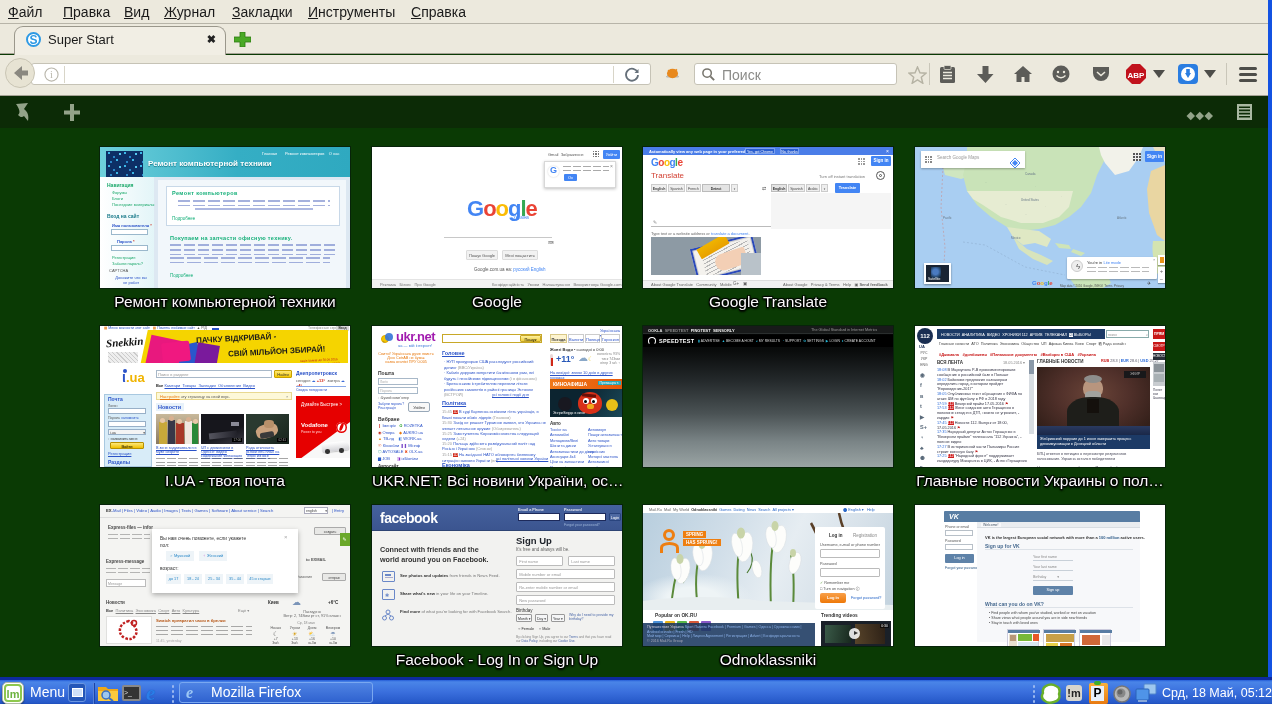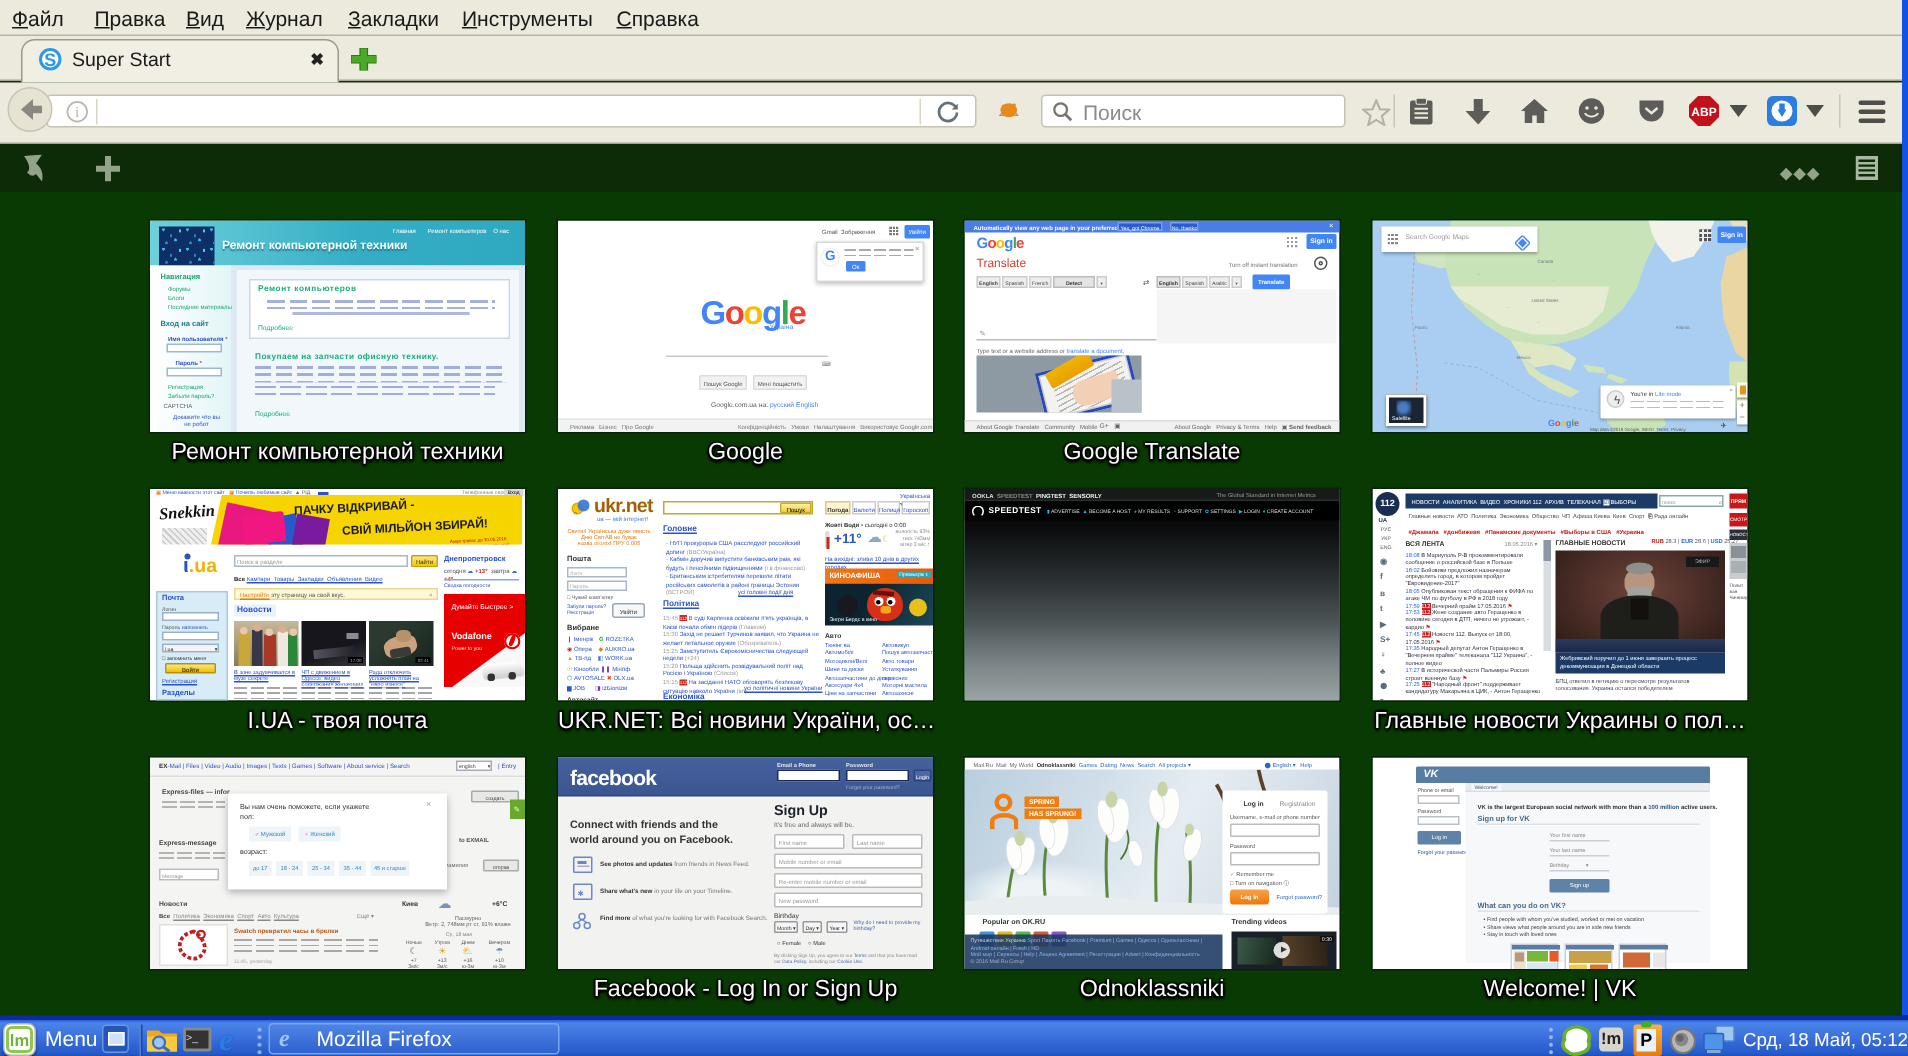--- a/index.html
+++ b/index.html
@@ -390,21 +390,21 @@
     <div class="abs" style="left:146px;top:131px;width:42px;height:9px;background:repeating-linear-gradient(90deg,rgba(255,255,255,0) 0,rgba(255,255,255,0) 9px,#fff 9px,#fff 11px),repeating-linear-gradient(#fff 0,#fff 1px,#777 1px,#777 2.2px,#fff 2.2px,#fff 3.6px);opacity:.65"></div>
   </div>
   <div class="cap" style="left:100px;top:376px">I.UA - твоя почта</div>
   <div class="thumb" id="t6" style="left:372px;top:230px">
     <div class="abs" style="left:228px;top:2px;font-size:4px;color:#2a52c8">Українська ▾</div>
     <div class="abs" style="left:9px;top:7px;width:13px;height:12px">
         <div style="position:absolute;left:0;top:2px;width:8px;height:8px;border-radius:50%;background:#f5c800;border:1px solid #e0a800"></div>
         <div style="position:absolute;left:4px;top:0;width:8px;height:8px;border-radius:50%;background:#3a77d8;opacity:.92"></div>
         <div style="position:absolute;left:1px;top:7px;font-size:3.5px;color:#444">☼</div>
       </div>
-    <div class="abs" style="left:24px;top:3px;font-size:13px;font-weight:bold;color:#a16207;letter-spacing:-.5px">ukr.net</div>
+    <div class="abs" style="left:24px;top:3px;font-size:13px;font-weight:bold;color:#a21caf;letter-spacing:-.5px">ukr.net</div>
     <div class="abs" style="left:26px;top:17px;font-size:4px;color:#3a77d8">ua — мій інтернет!</div>
     <div class="abs" style="left:6px;top:26px;width:56px;font-size:3.8px;color:#e87a10;text-align:center">Свитні! Українська дуже явисть<br>Дню СвітАВ не буває<br>назва оголtxt ПРУ 0.005</div>
     <div class="abs" style="left:6px;top:44px;font-size:5px;font-weight:bold;color:#333">Пошта</div>
     <div class="abs" style="left:6px;top:52px;width:40px;height:7px;background:#fff;border:1px solid #a8b8c8;font-size:3.5px;color:#aaa;line-height:7px">&nbsp;Логін</div>
     <div class="abs" style="left:6px;top:61px;width:40px;height:7px;background:#fff;border:1px solid #a8b8c8;font-size:3.5px;color:#aaa;line-height:7px">&nbsp;Пароль</div>
     <div class="abs" style="left:6px;top:70px;font-size:3.5px;color:#555">□ Чужий комп'ютер</div>
     <div class="abs" style="left:6px;top:76px;font-size:3.5px;color:#2a52c8">Забули пароль?<br>Реєстрація</div>
     <div class="abs" style="left:36px;top:76px;width:22px;height:10px;background:#f8f8f8;border:1px solid #98a8b8;border-radius:2px;font-size:4px;text-align:center;line-height:10px;color:#333">Увійти</div>
     <div class="abs" style="left:6px;top:90px;font-size:5px;font-weight:bold;color:#333">Вибране</div>
     <div class="abs" style="left:6px;top:97px;font-size:4px;line-height:6.5px;color:#2a52c8"><span style="color:#d02818">❙</span> Іменрік&nbsp;&nbsp;&nbsp;<span style="color:#28a028">♻</span> ROZETKA<br><span style="color:#c02818">◉</span> Опера&nbsp;&nbsp;&nbsp;&nbsp;<span style="color:#e87a10">◆</span> AUKRO.ua<br><span style="color:#e89018">▲</span> ТВ-пд&nbsp;&nbsp;&nbsp;&nbsp;<span style="color:#3a77d8">◧</span> WORK.ua<br><span style="color:#e84818">☉</span> Кінообли&nbsp;<span style="color:#7848c8">❚❚</span> Мінпф<br><span style="color:#188888">⬡</span> AVTOSALE&nbsp;<span style="color:#e84818">✖</span> OLX.ua<br><span style="color:#2858c8">▆</span> JOB&nbsp;&nbsp;&nbsp;&nbsp;&nbsp;&nbsp;<span style="color:#8828c8">◨</span> izБіоnіzм</div>
@@ -735,21 +735,20 @@
         <div style="position:absolute;left:2px;top:4px;width:28px;height:8px;background:#c8a048"></div>
         <div style="position:absolute;left:2px;top:13px;width:12px;height:6px;background:#e8d048"></div>
         <div style="position:absolute;left:16px;top:13px;width:12px;height:6px;background:#d87828"></div>
       </div>
     <div class="abs" style="left:164px;top:124px;width:32px;height:22px;background:#fff;border:1px solid #ccd">
         <div style="position:absolute;left:0;top:0;width:32px;height:3px;background:#587da3"></div>
         <div style="position:absolute;left:2px;top:5px;width:18px;height:10px;background:#d06838"></div>
         <div style="position:absolute;left:22px;top:5px;width:8px;height:10px;background:#e8e8e8"></div>
       </div>
   </div>
-  <div class="cap" style="left:915px;top:555px">Welcome! | VK</div>
 </div>
 <div id="rightborder"></div>
 <div id="taskbar">
   <div style="position:absolute;left:2px;top:2px;width:22px;height:22px;border-radius:5px;background:#fff;border:1px solid #b0b8a8;box-shadow:0 1px 2px rgba(0,0,0,.4)">
       <div style="position:absolute;left:1px;top:1px;width:18px;height:18px;border-radius:4px;border:2px solid #8ec84e;color:#6db33f;font-weight:bold;font-size:11px;text-align:center;line-height:17px">lm</div>
     </div>
   <div class="txt" style="position:absolute;left:30px;top:4px">Menu</div>
   <div style="position:absolute;left:68px;top:3px;width:18px;height:19px;background:#2456b8;border-radius:3px;border:1px solid #6b96e0">
       <div style="position:absolute;left:3px;top:4px;width:11px;height:9px;background:#cfe0f8;border:1px solid #fff"></div>
     </div>

